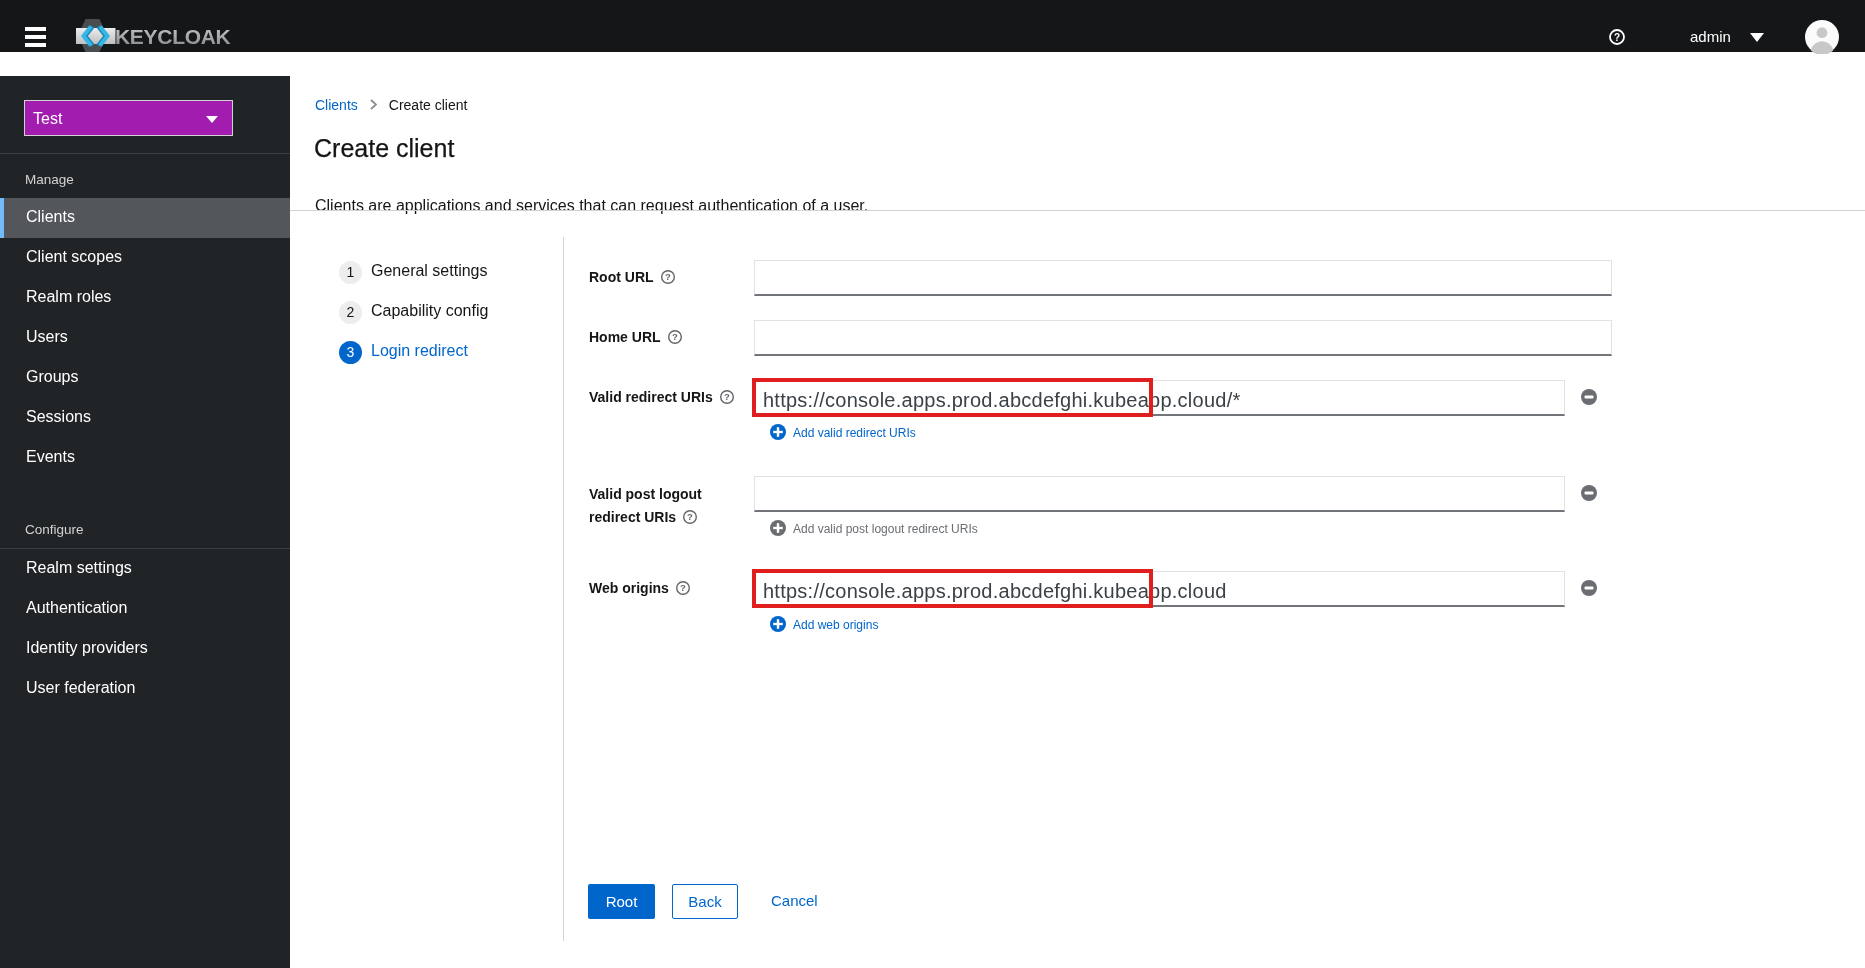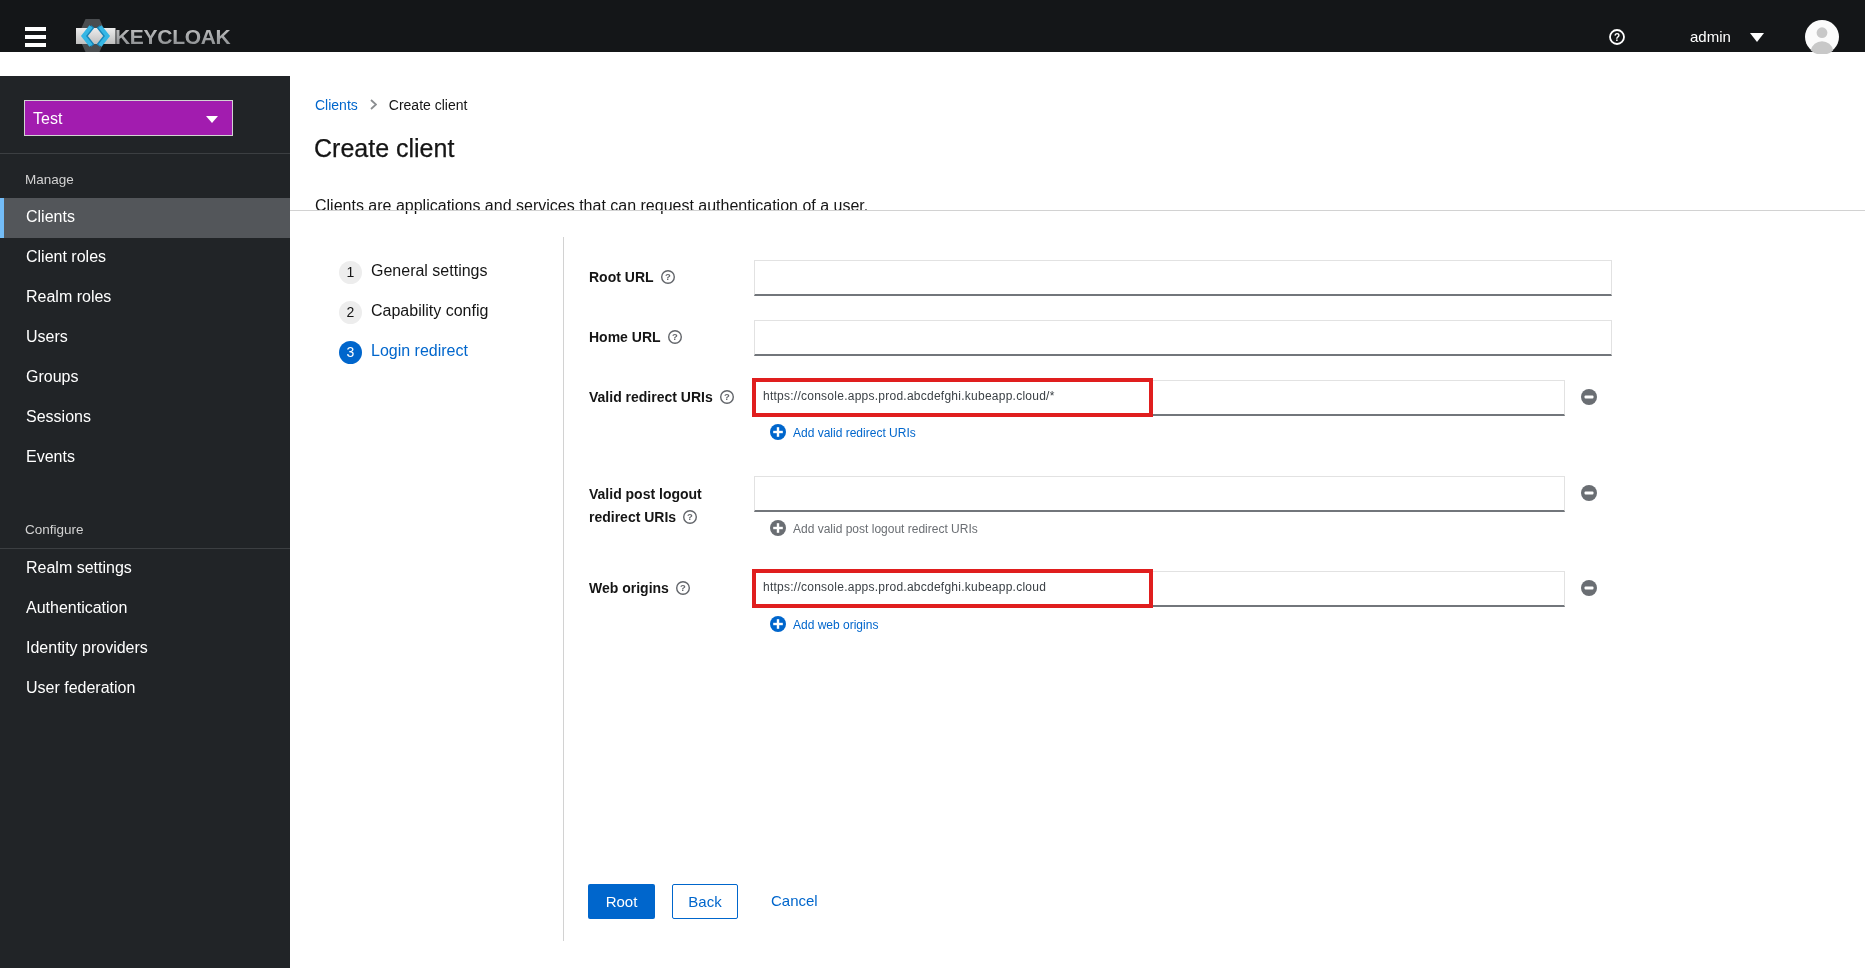--- a/index.html
+++ b/index.html
@@ -50,21 +50,21 @@
   background:#ededed; color:#151515; font-size:14px; text-align:center; line-height:23px; }
 .step .txt { position:absolute; left:32px; top:1px; font-size:16px; color:#151515; white-space:nowrap; }
 .step.active .num { background:#0066cc; color:#fff; }
 .step.active .txt { color:#0066cc; }
 
 
 .flabel { position:absolute; left:299px; font-size:14px; font-weight:bold; color:#151515; white-space:nowrap; }
 .qicon { display:inline-block; vertical-align:-2px; margin-left:7px; }
 .finput { position:absolute; left:464px; height:36px; background:#fff;
   border:1px solid #e2e2e2; border-bottom:2px solid #72767b; }
-.finput .val { position:absolute; left:8px; top:8px; font-size:12px; color:#3b4146; letter-spacing:0.25px; white-space:nowrap; }
+.finput .val { position:absolute; left:8px; top:8px; font-size:20px; color:#3b4146; letter-spacing:0.25px; white-space:nowrap; }
 .wide { width:858px; }
 .narrow { width:811px; }
 .redbox { position:absolute; left:462px; width:401px; height:39px; border:4px solid #e01e1e; z-index:5; }
 .minus { position:absolute; left:1291px; }
 .addlink { position:absolute; left:480px; font-size:12px; color:#0066cc; white-space:nowrap; }
 .addlink.gray { color:#6a6e73;text-align:right; }
 .addlink svg { vertical-align:-3px; margin-right:7px; }
 
 
 #btn-save { position:absolute; left:298px; top:808px; width:67px; height:35px; background:#0066cc;
@@ -125,21 +125,21 @@
     <div id="realm-sel">
         <span>Test</span>
         <div class="c"></div>
       </div>
     <div id="side-line1"></div>
     <div class="grp" style="top:96px">Manage</div>
     <div class="navitem cur" style="top:122px">
         <span>Clients</span>
       </div>
     <div class="navitem" style="top:162px">
-        <span>Client roles</span>
+        <span>Client scopes</span>
       </div>
     <div class="navitem" style="top:202px">
         <span>Realm roles</span>
       </div>
     <div class="navitem" style="top:242px">
         <span>Users</span>
       </div>
     <div class="navitem" style="top:282px">
         <span>Groups</span>
       </div>

